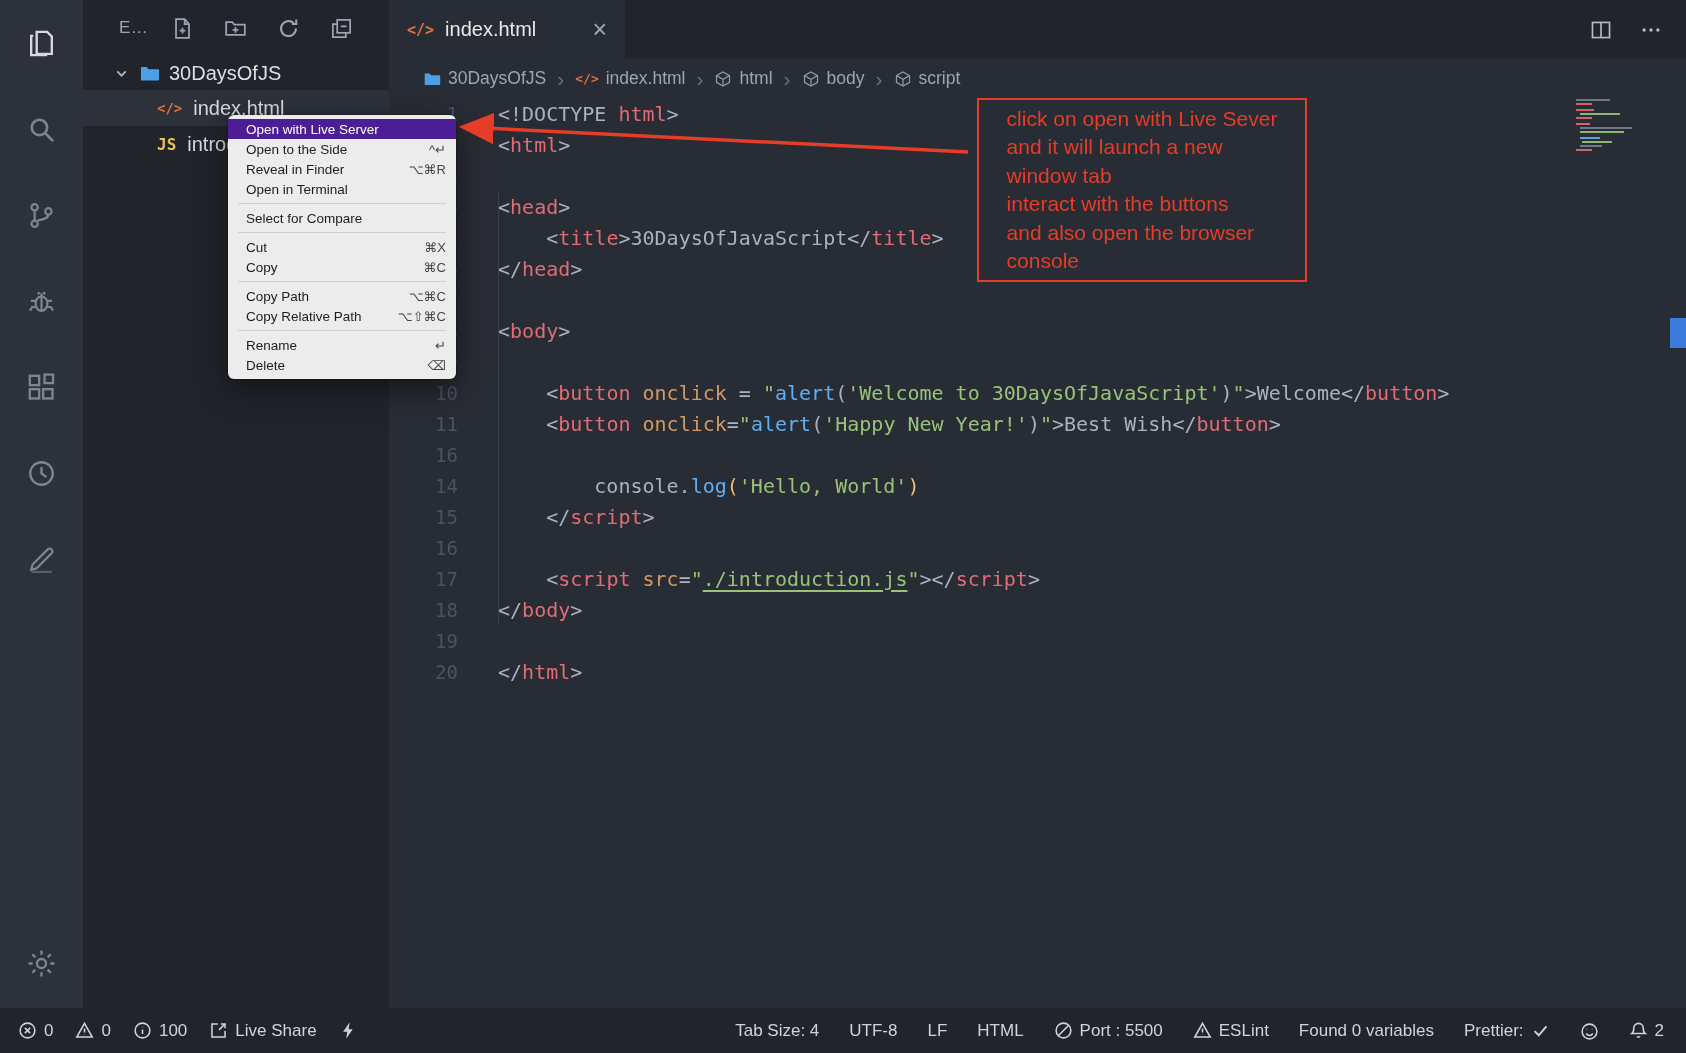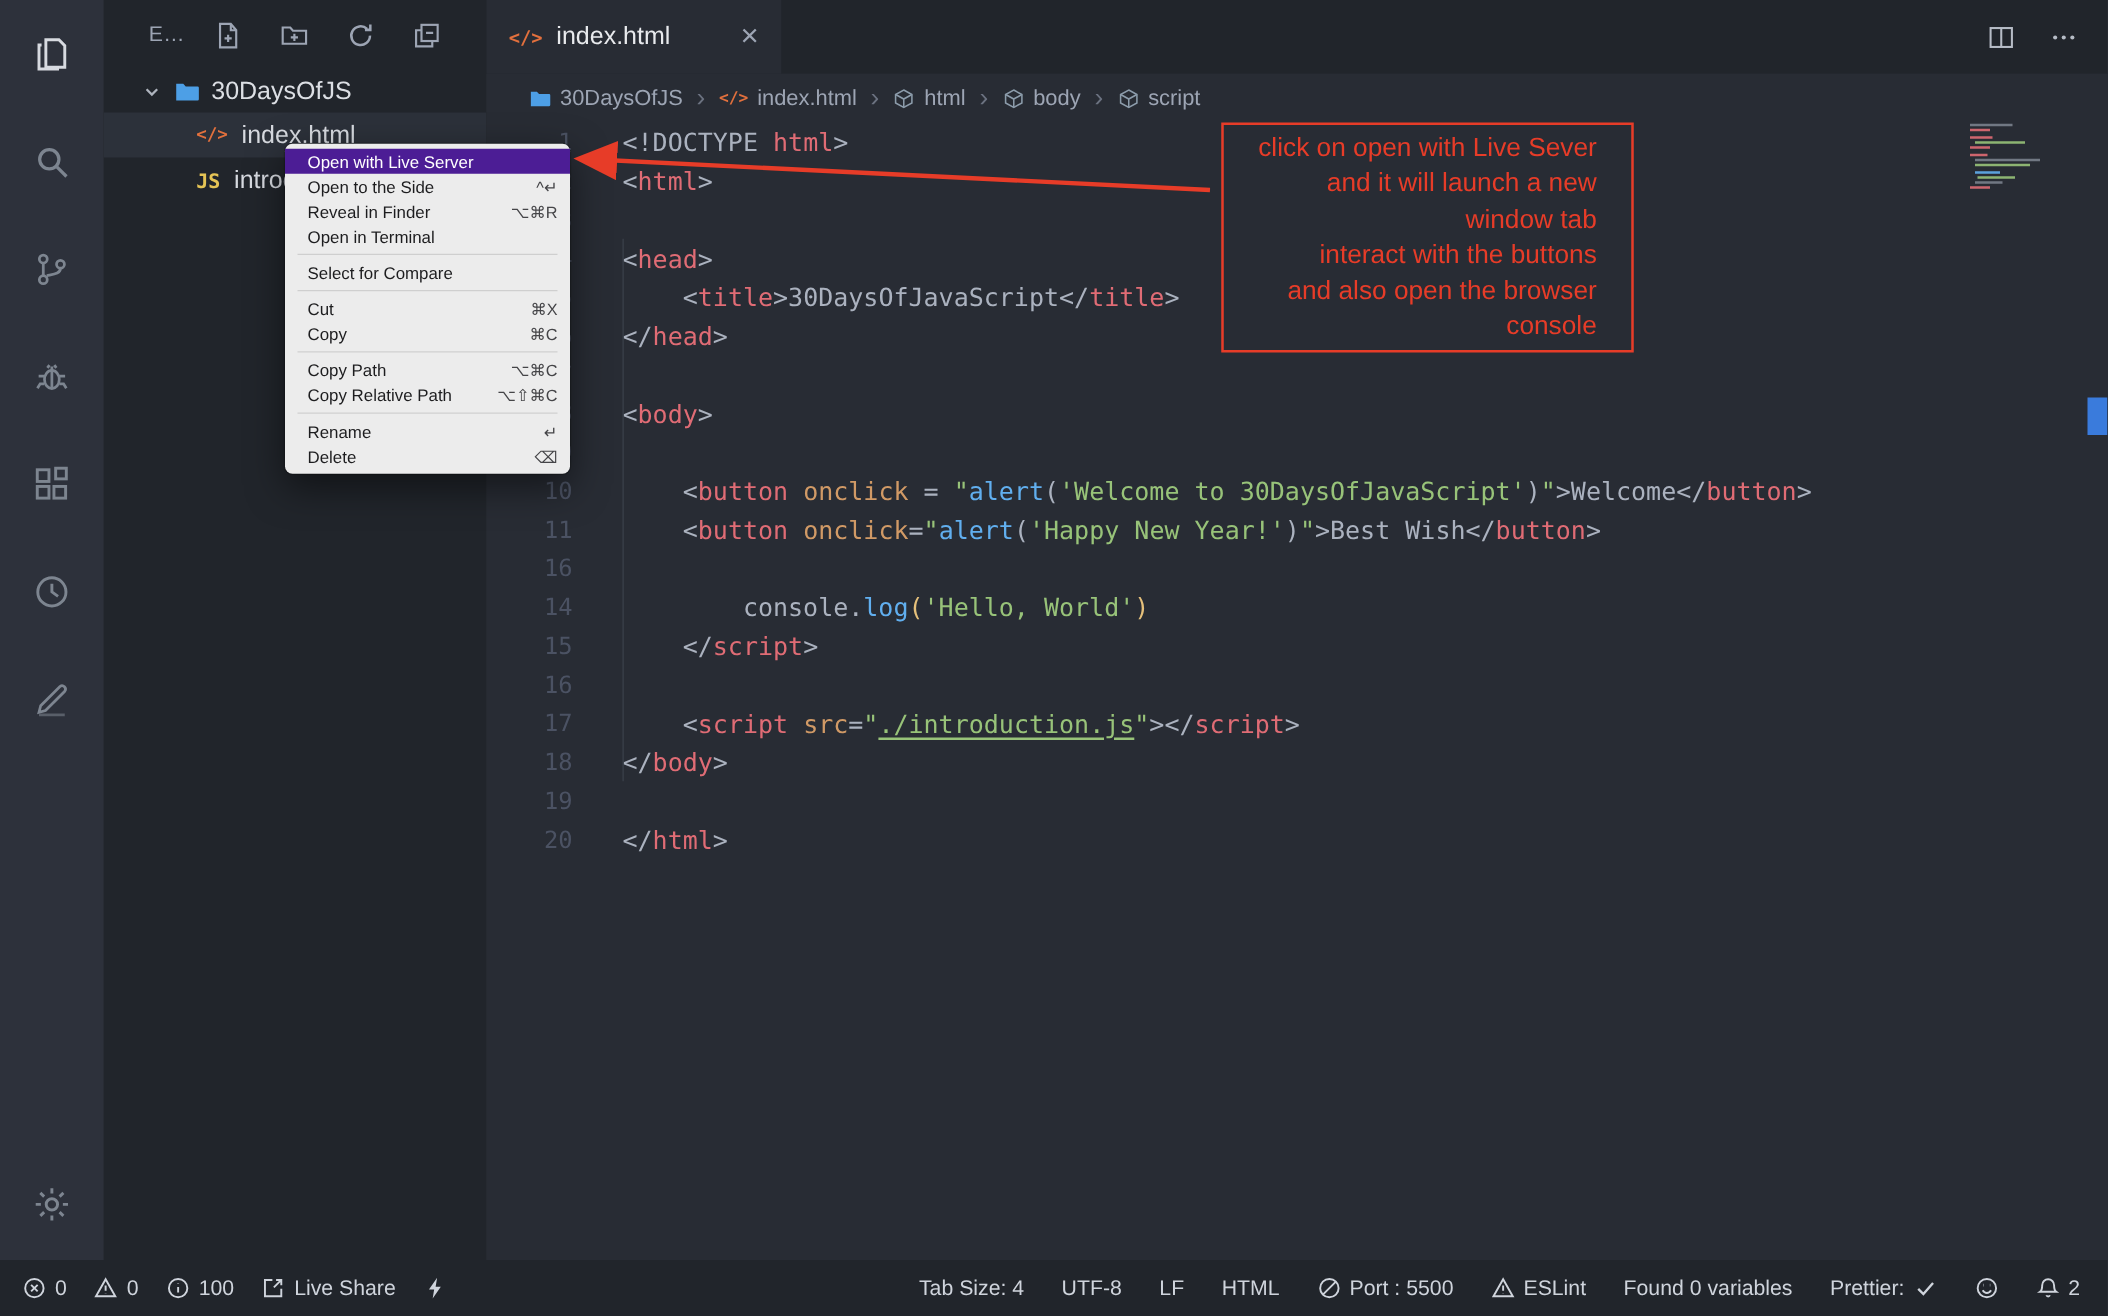--- a/index.html
+++ b/index.html
@@ -72,29 +72,29 @@
     padding:4px 0;box-shadow:0 10px 30px rgba(0,0,0,.5),0 0 0 1px rgba(0,0,0,.18);z-index:50;
     font-size:13.5px;color:#1d1d1f}
   .menu-item{height:20px;display:flex;align-items:center;padding:0 10px 0 18px;cursor:pointer}
   .menu-item.selected{background:#4c1d95;color:#fff}
   .mi-key{margin-left:auto;color:#454548;font-size:13px}
   .menu-item.selected .mi-key{color:#fff}
   .menu-sep{height:1px;background:#cfcfcf;margin:4px 10px}
 
   
   .annotation-box{position:absolute;left:977px;top:98px;width:326px;height:180px;border:2px solid #e73c28;
-    z-index:40;display:flex;align-items:center;justify-content:center;text-align:right;
+    z-index:40;display:flex;align-items:center;justify-content:center;text-align:left;
     color:#e73c28;font-size:21px;line-height:28.5px;white-space:pre-line}
   .arrow-overlay{position:absolute;inset:0;z-index:60;pointer-events:none}
 
   
   .status-bar{position:absolute;left:0;right:0;bottom:0;height:45px;background:#21252b;display:flex;
     align-items:center;justify-content:space-between;padding:0 22px 0 18px;color:#cfd4dc;font-size:17px;z-index:10}
   .sb-left{display:flex;gap:22px;align-items:center}
-  .sb-right{display:flex;gap:30px;align-items:center}
+  .sb-right{display:flex;gap:30px;align-items:flex-end}
   .sb-item{display:flex;align-items:center;gap:7px;cursor:pointer;white-space:nowrap}
   .sb-item .ic{width:19px;height:19px;display:inline-flex}
   .sb-item .ic svg{width:100%;height:100%}
 </style>
 </head>
 <body>
 
 <div class="activity-bar">
   <div>
       <div class="ab-item active">

